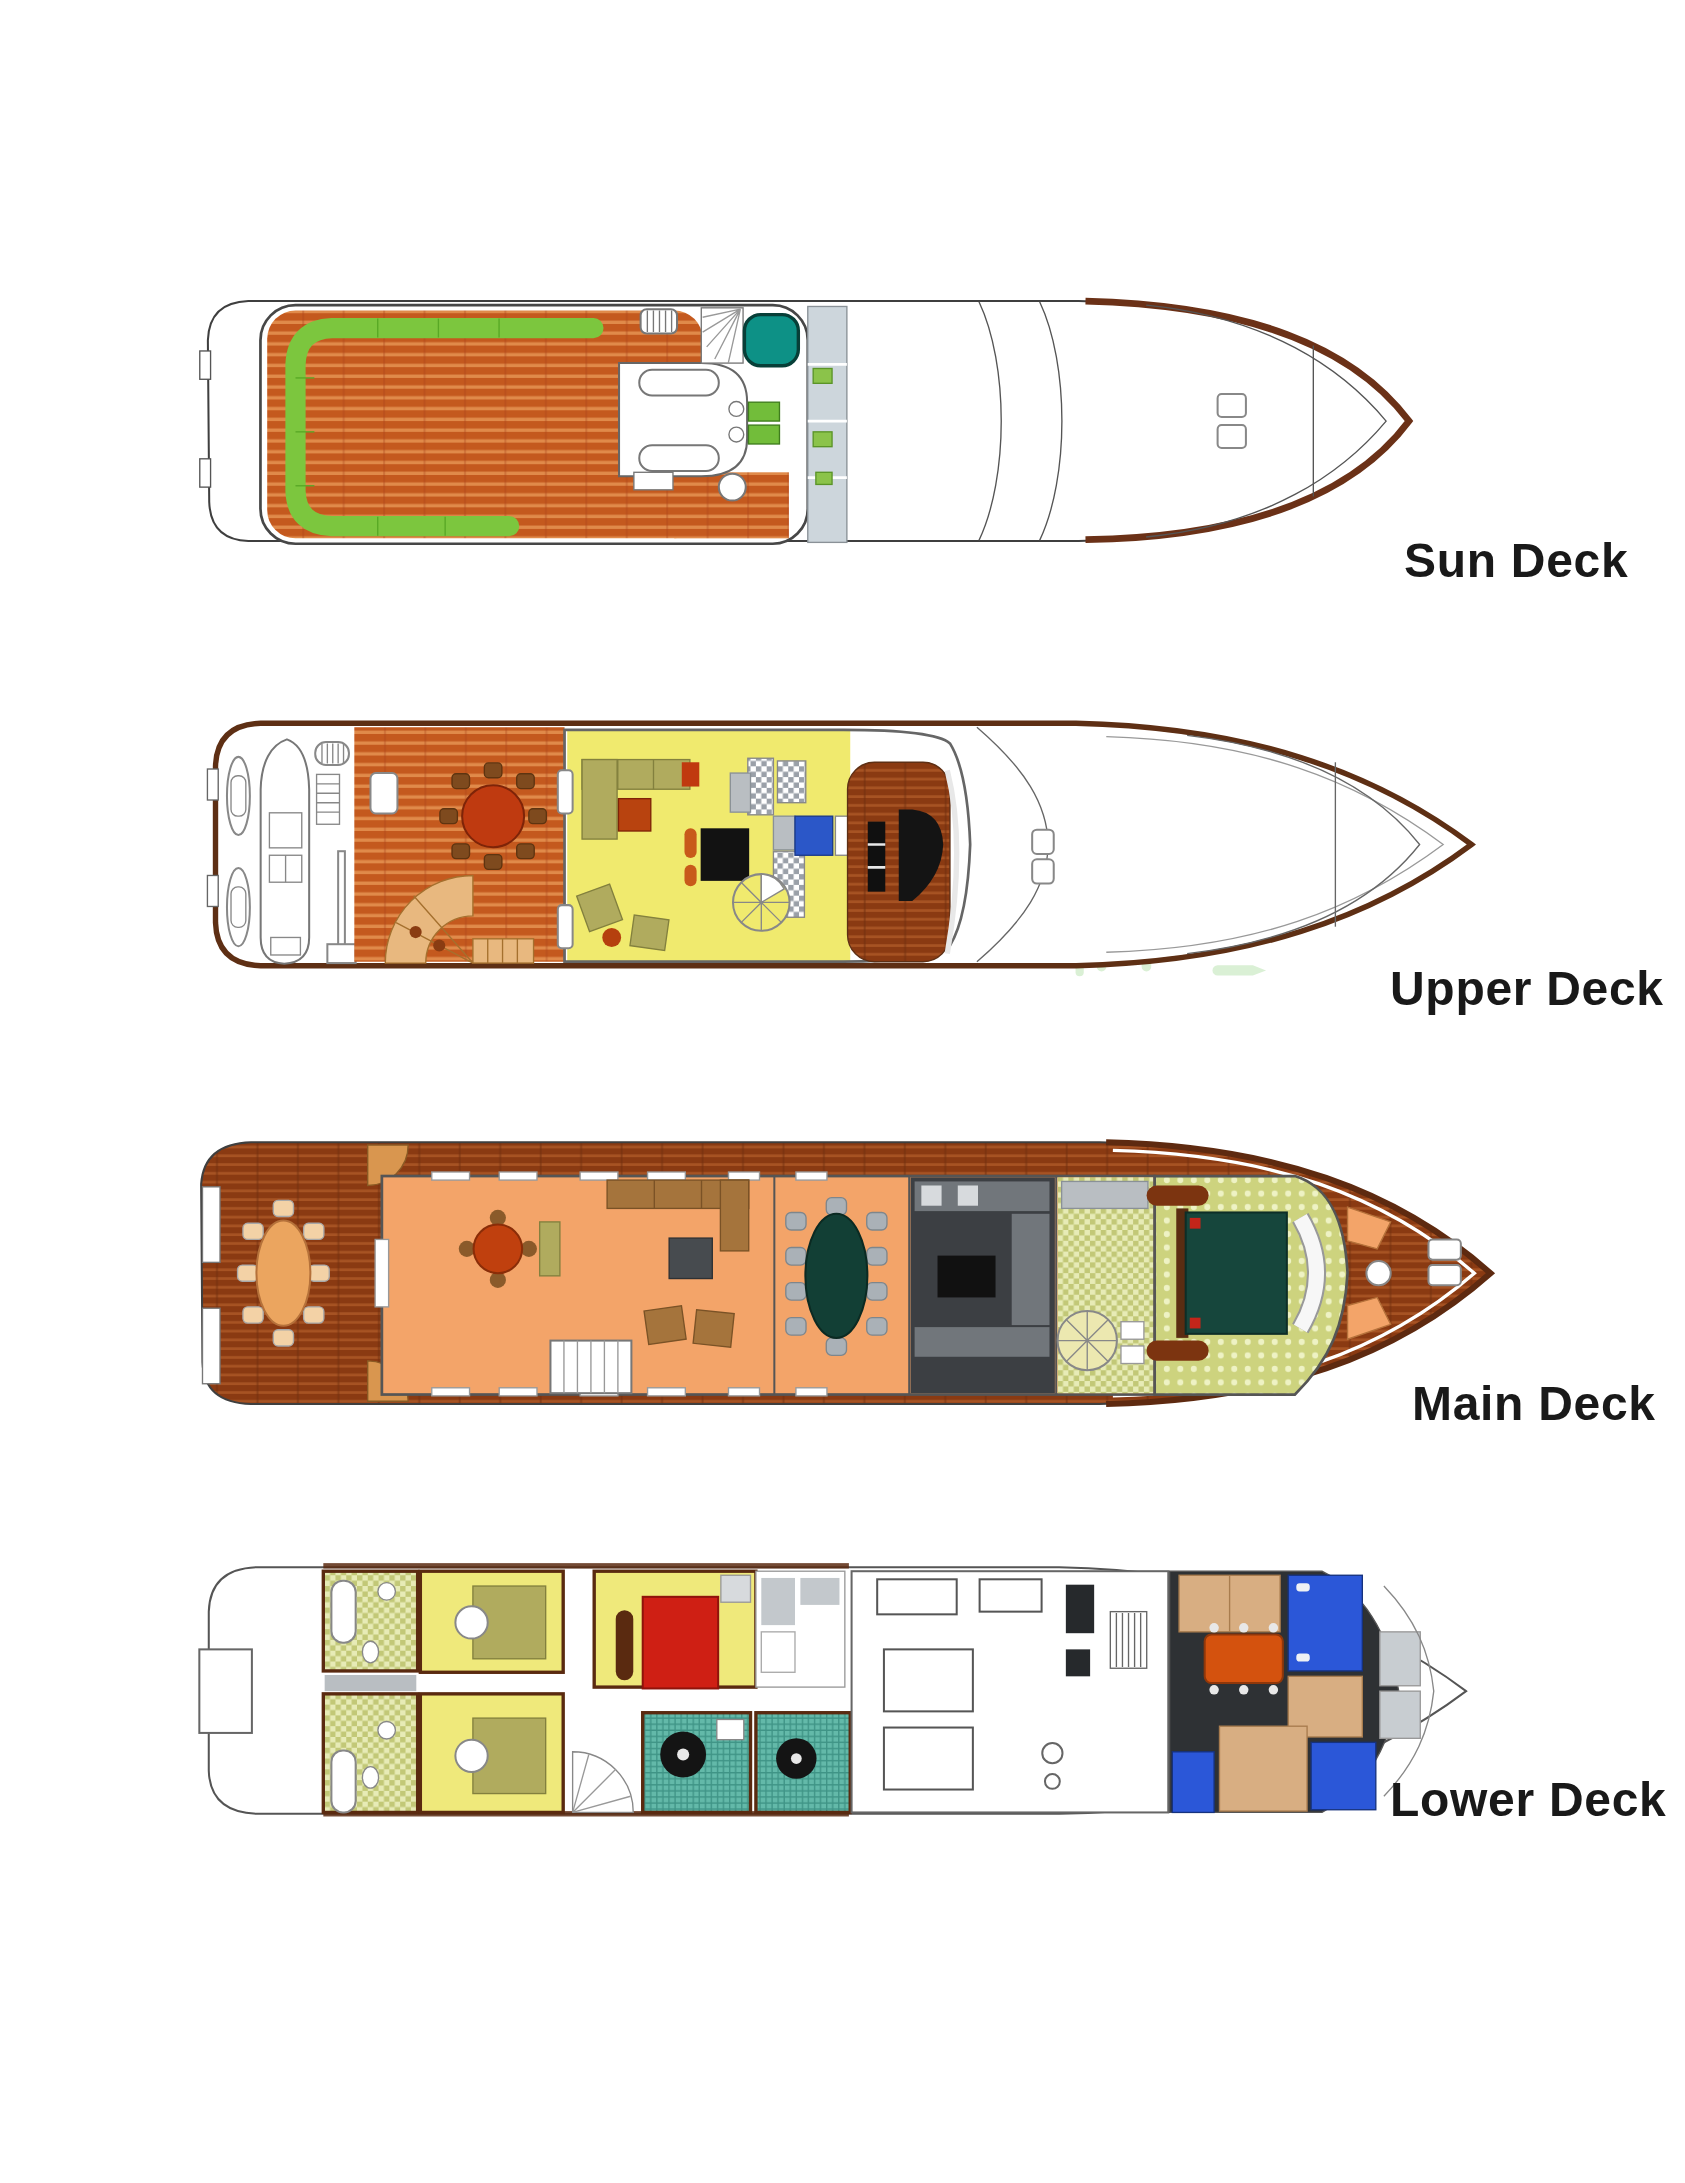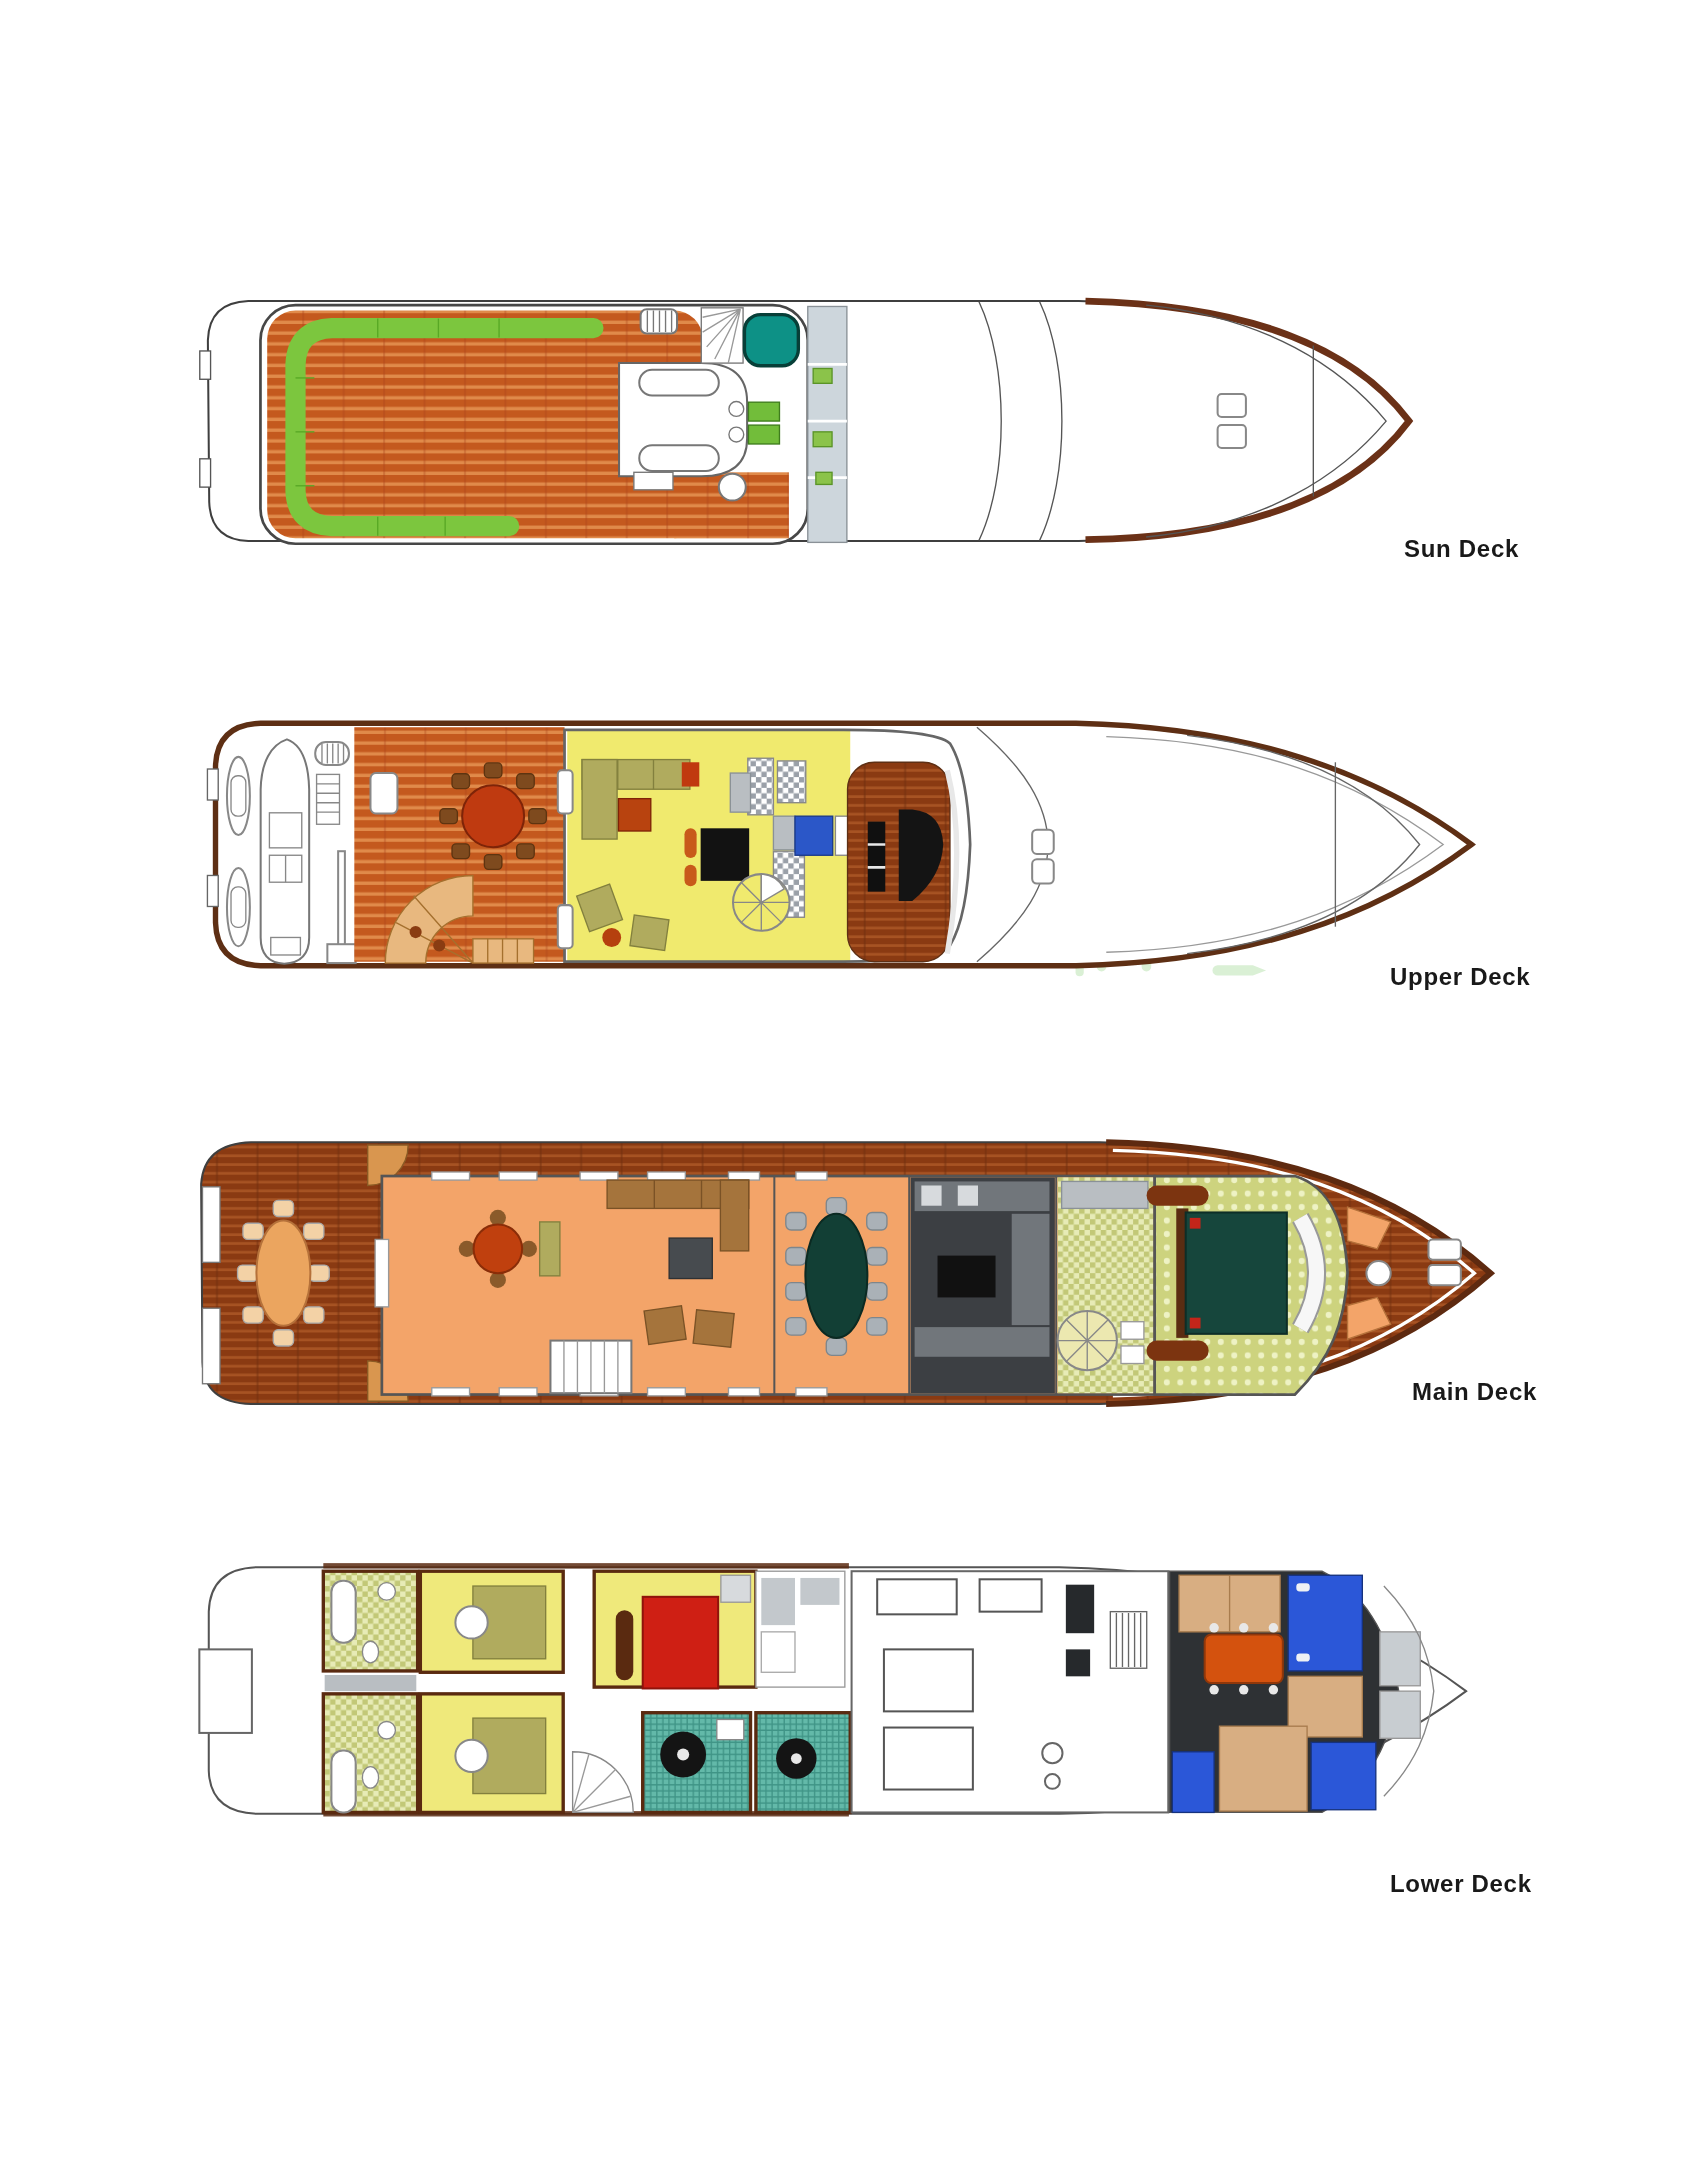--- a/index.html
+++ b/index.html
@@ -5,21 +5,21 @@
   html,body{margin:0;padding:0;}
   body{
     width:1686px;height:2183px;position:relative;overflow:hidden;
     background:#ffffff;
     font-family:"Liberation Sans", sans-serif;
   }
   .abs{position:absolute;}
   .deck-label{
     position:absolute;
     font-weight:700;
-    font-size:24px;
+    font-size:48px;
     line-height:1;
     color:#191919;
     letter-spacing:0.7px;
     white-space:nowrap;
   }
   svg{display:block;}
 </style>
 </head>
 <body>
 
@@ -443,14 +443,14 @@
     <rect x="1944" y="2584" width="96" height="100" fill="#2b57d8" stroke="#16327e" stroke-width="2"></rect>
     <rect x="2046" y="2420" width="60" height="80" fill="#c8cdd1" stroke="#999" stroke-width="2"></rect>
     <rect x="2046" y="2508" width="60" height="70" fill="#c8cdd1" stroke="#999" stroke-width="2"></rect>
   </g>
   <path fill="none" stroke="#888" stroke-width="2" d="M2052 2352 C2098 2400 2120 2450 2126 2508 C2120 2566 2098 2616 2052 2664"></path>
 </svg>
 
 <div class="deck-label" style="left:1404px;top:537px;">Sun Deck</div>
 <div class="deck-label" style="left:1390px;top:924px;margin-top:41px;">Upper Deck</div>
 <div class="deck-label" style="left:1412px;top:1380px;text-align:center;">Main Deck</div>
-<div class="deck-label" style="left:1390px;top:1872px;text-align:right;">Lower Deck</div>
+<div class="deck-label" style="left:1390px;top:1776px;text-align:right;">Lower Deck</div>
 
 
 </body></html>

